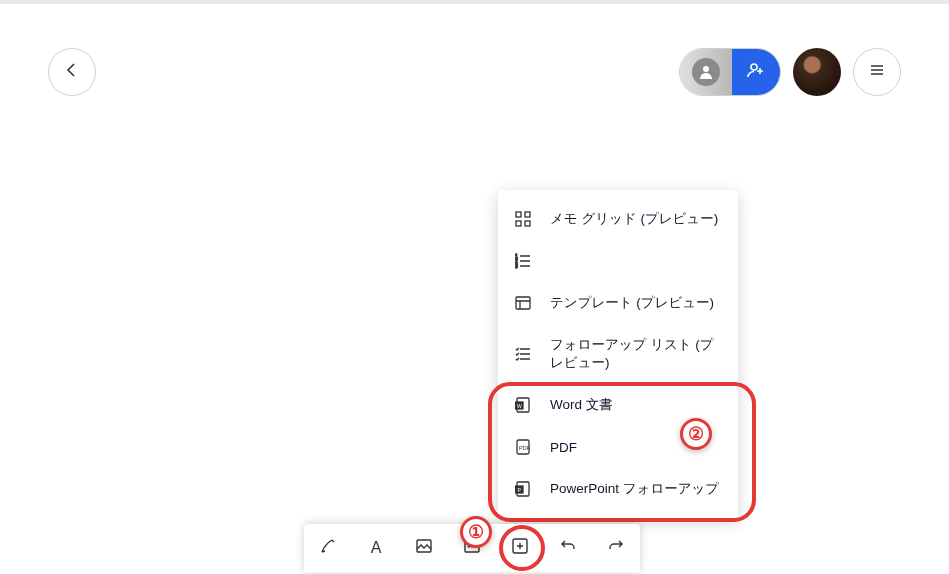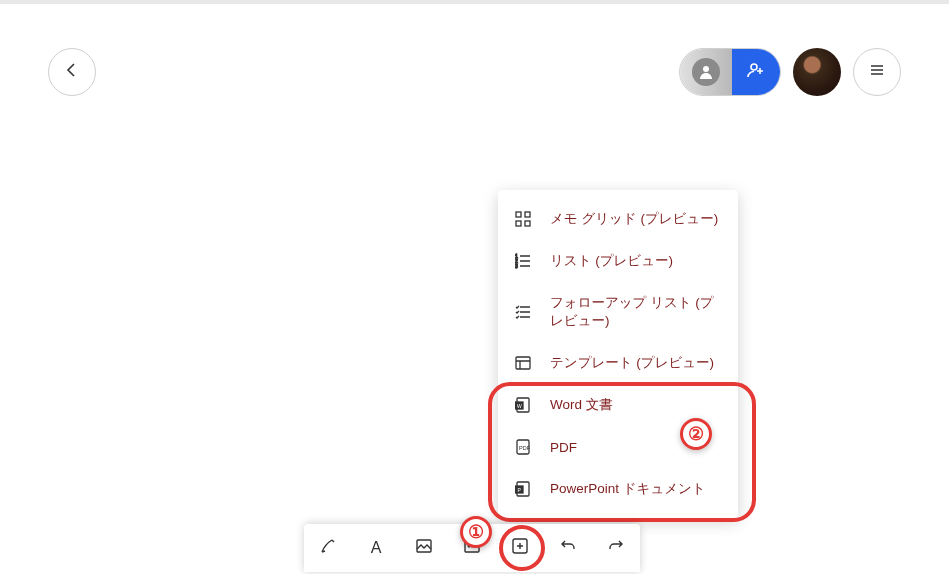--- a/index.html
+++ b/index.html
@@ -71,21 +71,21 @@
       background: #fff;
       box-shadow: 0 4px 16px rgba(0,0,0,0.18);
       border-radius: 4px;
       padding: 8px 0;
     }
     .popup-item {
       display: flex; align-items: center;
       gap: 18px;
       padding: 12px 16px;
       font-size: 13.5px;
-      color: #7f1d1d;
+      color: #0f172a;
       cursor: pointer;
     }
     .popup-icon {
       width: 18px; height: 18px;
       display: flex; align-items: center; justify-content: center;
       flex-shrink: 0;
     }
     .annot-box {
       position: absolute;
       left: 488px; top: 382px;
@@ -202,39 +202,38 @@
   </div>
   <div class="popup-item">
     <span class="popup-icon">
       <svg width="16" height="16" viewBox="0 0 16 16" fill="none" stroke="#333" stroke-width="1.3">
           <path d="M5 3h10M5 8h10M5 13h10"></path>
           <text x="0" y="5" font-size="5" fill="#333">1</text>
           <text x="0" y="10" font-size="5" fill="#333">2</text>
           <text x="0" y="15" font-size="5" fill="#333">3</text>
         </svg>
     </span>
-    <span>リスト (プレビュー)</span>
+  </div>
+  <div class="popup-item">
+    <span class="popup-icon">
+      <svg width="16" height="16" viewBox="0 0 16 16" fill="none" stroke="#333" stroke-width="1.3">
+          <rect x="1" y="2" width="14" height="12" rx="1"></rect>
+          <path d="M1 6h14M5 6v8"></path>
+        </svg>
+    </span>
+    <span>テンプレート (プレビュー)</span>
   </div>
   <div class="popup-item">
     <span class="popup-icon">
       <svg width="16" height="16" viewBox="0 0 16 16" fill="none" stroke="#333" stroke-width="1.3">
           <path d="M5 3h10M5 8h10M5 13h10"></path>
           <path d="M1 3l1 1 2-2M1 8l1 1 2-2M1 13l1 1 2-2"></path>
         </svg>
     </span>
     <span>フォローアップ リスト (プレビュー)</span>
-  </div>
-  <div class="popup-item">
-    <span class="popup-icon">
-      <svg width="16" height="16" viewBox="0 0 16 16" fill="none" stroke="#333" stroke-width="1.3">
-          <rect x="1" y="2" width="14" height="12" rx="1"></rect>
-          <path d="M1 6h14M5 6v8"></path>
-        </svg>
-    </span>
-    <span>テンプレート (プレビュー)</span>
   </div>
   <div class="popup-item">
     <span class="popup-icon">
       <svg width="16" height="16" viewBox="0 0 16 16" fill="none" stroke="#333" stroke-width="1.3">
           <rect x="2" y="1" width="12" height="14" rx="1"></rect>
           <rect x="0" y="5" width="8" height="7" fill="#333"></rect>
           <text x="2" y="10.5" font-size="5" fill="#fff" stroke="none">W</text>
         </svg>
     </span>
     <span>Word 文書</span>
@@ -249,21 +248,21 @@
     <span>PDF</span>
   </div>
   <div class="popup-item">
     <span class="popup-icon">
       <svg width="16" height="16" viewBox="0 0 16 16" fill="none" stroke="#333" stroke-width="1.3">
           <rect x="2" y="1" width="12" height="14" rx="1"></rect>
           <rect x="0" y="5" width="8" height="7" fill="#333"></rect>
           <text x="2.5" y="10.5" font-size="5" fill="#fff" stroke="none">P</text>
         </svg>
     </span>
-    <span>PowerPoint ドキュメント</span>
+    <span>PowerPoint フォローアップ</span>
   </div>
 </div>
 
 <div class="annot-box"></div>
 <div class="annot-2">
     <span>②</span>
   </div>
 
 <div class="bottom-toolbar">
   <div class="tb-btn">

